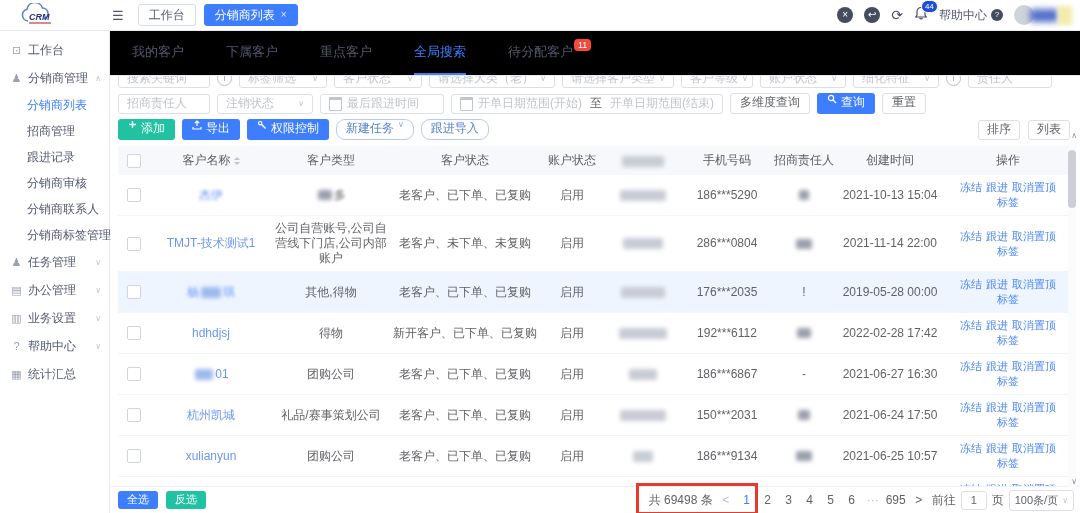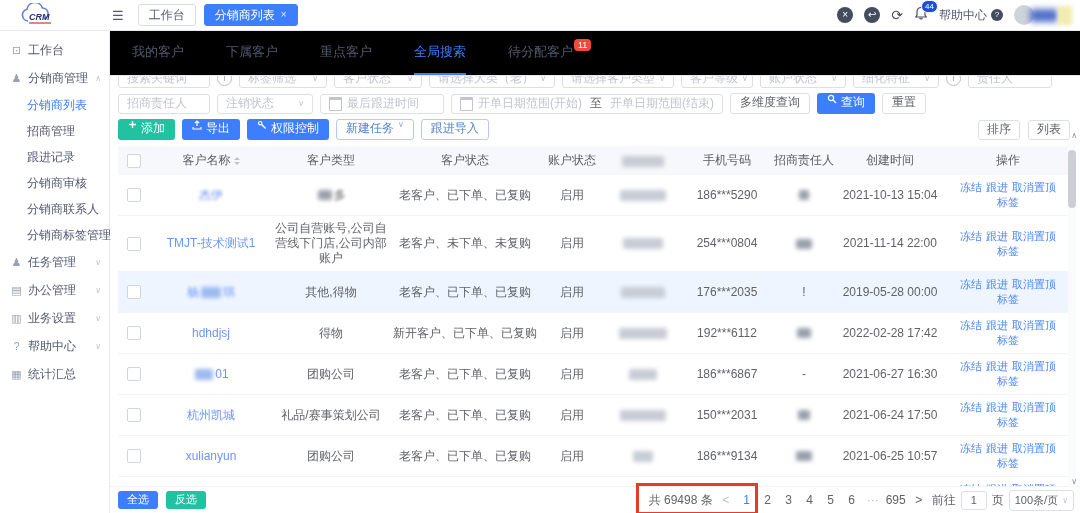--- a/index.html
+++ b/index.html
@@ -46,21 +46,21 @@
   #content{position:absolute;left:110px;top:34px;width:970px;height:479px;background:#fff;box-sizing:border-box;padding:34px 10px 0 8px;}
   .frow{display:flex;align-items:center;gap:7px;margin-bottom:5px;}
   .ctl{height:20px;border:1px solid #dcdfe6;border-radius:3px;background:#fff;display:flex;align-items:center;padding:0 8px;font-size:12px;color:#c0c4cc;box-sizing:border-box;white-space:nowrap;overflow:hidden;}
   .ctl .caret{margin-left:auto;color:#c0c4cc;font-size:8px;padding-left:4px;}
   .ctl .sep{color:#606266;margin:0 8px;}
   .cal{width:11px;height:10px;border:1px solid #c0c4cc;border-top-width:3px;border-radius:1px;margin-right:5px;flex:none;}
   .info{width:13px;height:13px;border-radius:50%;border:1px solid #b9bec7;color:#9aa2b1;font-size:9px;line-height:13px;text-align:center;flex:none;}
   .btn{height:21px;border-radius:3px;font-size:12px;padding:0 9px;display:inline-flex;gap:4px;border:1px solid transparent;background:#fff;cursor:pointer;box-sizing:border-box;white-space:nowrap;}
   .btn.green{background:#21c2a2;color:#fff;}
   .btn.blue{background:#3d7eff;color:#fff;}
-  .btn.oblue{border-color:#b5cbf5;color:#5580c9;}
+  .btn.oblue{border-color:#b5cbf5;color:#5580c9;border-radius:9px;}
   .btn.plain{border-color:#dcdfe6;color:#606266;}
   .btn .bi{display:inline-flex;}
   #sortlist{margin-left:auto;display:flex;gap:8px;}
   #sortlist .btn{padding:0 8px;height:20px;}
 
   
   #tablewrap{margin-top:6px;}
   table{border-collapse:collapse;width:954px;table-layout:fixed;}
   thead th{background:#f6f8fb;font-weight:normal;font-size:12px;color:#5a5e66;padding:6px 2px;text-align:center;}
   tbody td{font-size:12px;color:#606266;padding:5px 2px;text-align:center;border-bottom:1px solid #f2f4f8;vertical-align:middle;line-height:15px;}
@@ -365,21 +365,21 @@
               <td>2021-10-13 15:04</td>
               <td><span class="op">冻结</span><span class="op">跟进</span><span class="op">取消置顶</span><span class="op">标签</span></td>
             </tr>
             <tr>
               <td><span class="cbx"></span></td>
               <td><span class="lnk">TMJT-技术测试1</span></td>
               <td><span>公司自营账号,公司自营线下门店,公司内部账户</span></td>
               <td>老客户、未下单、未复购</td>
               <td>启用</td>
               <td><span class="blur-block" style="width: 40px;"></span></td>
-              <td>254***0804</td>
+              <td>286***0804</td>
               <td><span class="blur-block dark" style="width: 16px;"></span></td>
               <td>2021-11-14 22:00</td>
               <td><span class="op">冻结</span><span class="op">跟进</span><span class="op">取消置顶</span><span class="op">标签</span></td>
             </tr>
             <tr class="hl">
               <td><span class="cbx"></span></td>
               <td><span class="bt lnk">杨</span><span class="blur-block blue" style="width: 20px;"></span><span class="bt lnk">琪</span></td>
               <td><span>其他,得物</span></td>
               <td>老客户、已下单、已复购</td>
               <td>启用</td>

